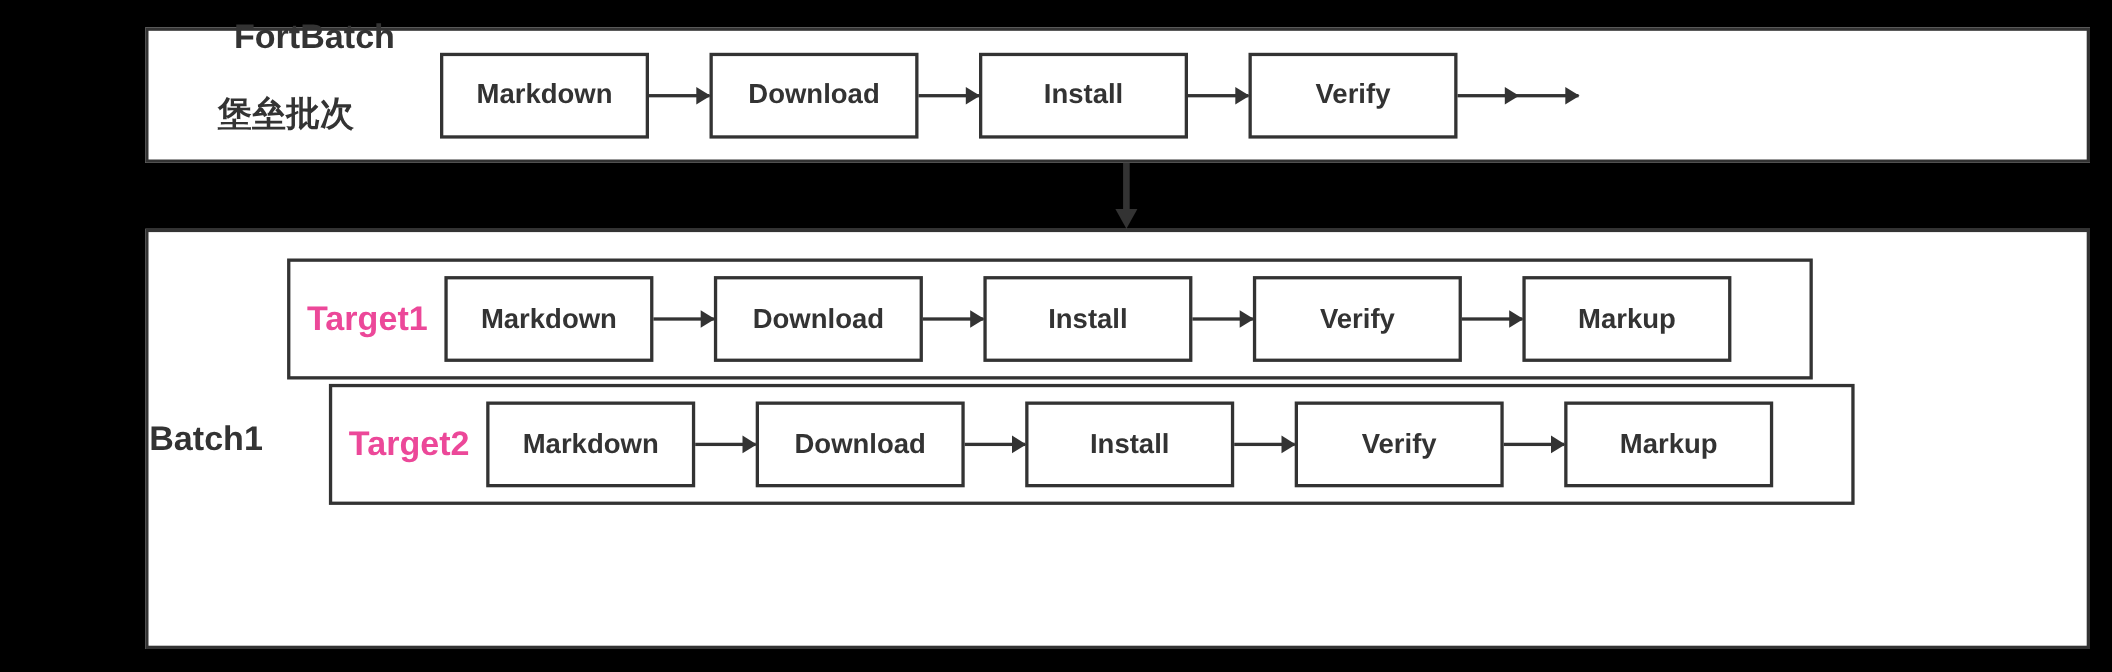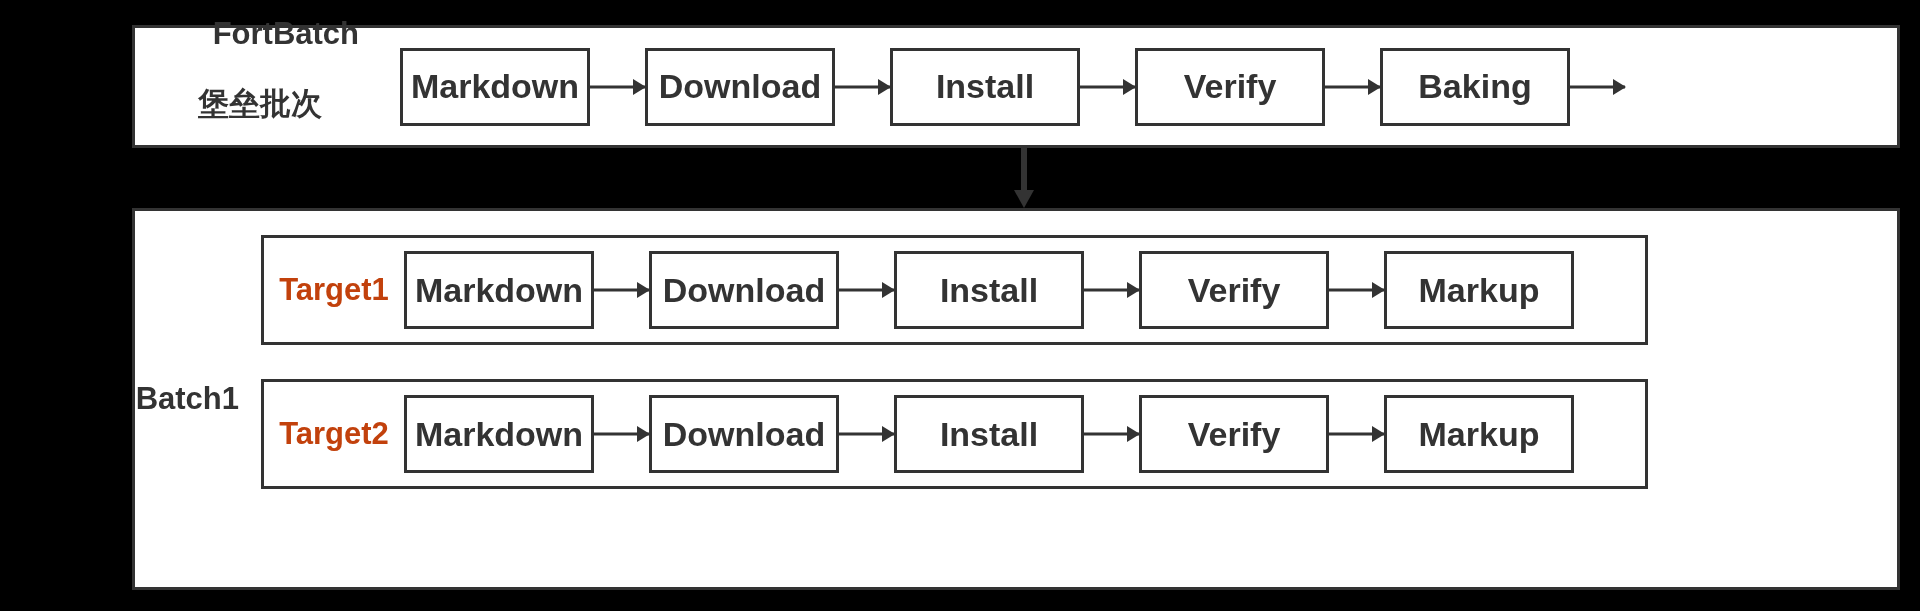--- a/index.html
+++ b/index.html
@@ -74,21 +74,21 @@
     align-items: center;
   }
   .node {
     border: 3px solid #333333;
     background: #ffffff;
     height: 78px;
     width: 190px;
     display: flex;
     align-items: center;
     justify-content: center;
-    font-size: 34px;
+    font-size: 25px;
     color: #333333;
     white-space: nowrap;
     flex: none;
   }
   .connector {
     flex: none;
     width: 55px;
     height: 2px;
     position: relative;
     background: transparent;
@@ -128,27 +128,27 @@
     position: absolute;
     border: 3px solid #333333;
     background: #ffffff;
     height: 110px;
     left: 126px;    
     width: 1387px;  
     display: flex;
     align-items: center;
   }
   #target-row-1 { top: 24px; }
-  #target-row-2 { top: 168px; }
+  #target-row-2 { top: 138px; margin-left: 38px; }
 
   .target-label {
     flex: none;
     width: 140px;
     font-size: 31px;
-    color: #c2410c;
+    color: #ec4899;
     text-align: center;
     white-space: nowrap;
   }
   .target-pipeline {
     display: flex;
     align-items: center;
     flex: none;
   }
 
   
@@ -192,21 +192,20 @@
 
     <div class="pipeline" id="fortbatch-pipeline">
       <div class="node">Markdown</div>
       <div class="connector"></div>
       <div class="node">Download</div>
       <div class="connector"></div>
       <div class="node">Install</div>
       <div class="connector"></div>
       <div class="node">Verify</div>
       <div class="connector"></div>
-      <div class="node">Baking</div>
       <div class="connector"></div>
     </div>
 
   </div>
 
   <div id="group-connector">
     <div class="stem"></div>
     <div class="head"></div>
   </div>
 

